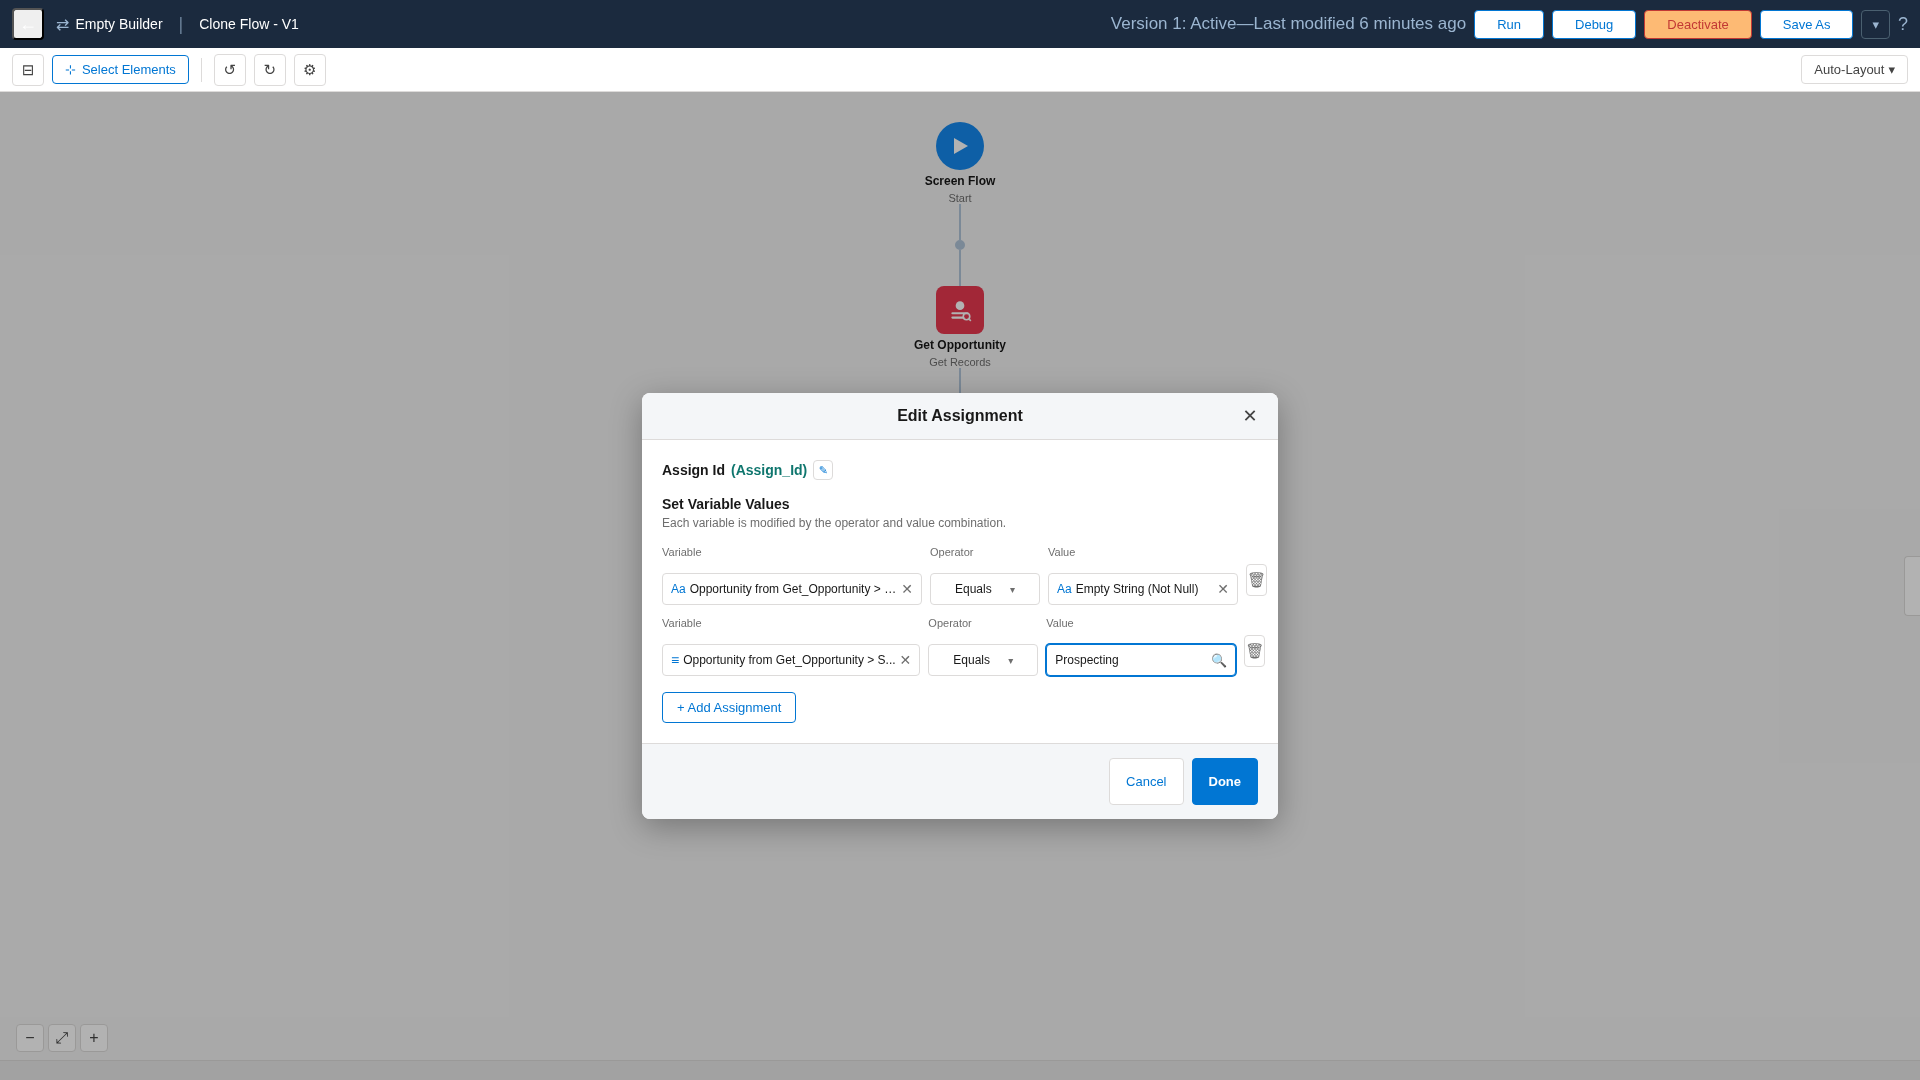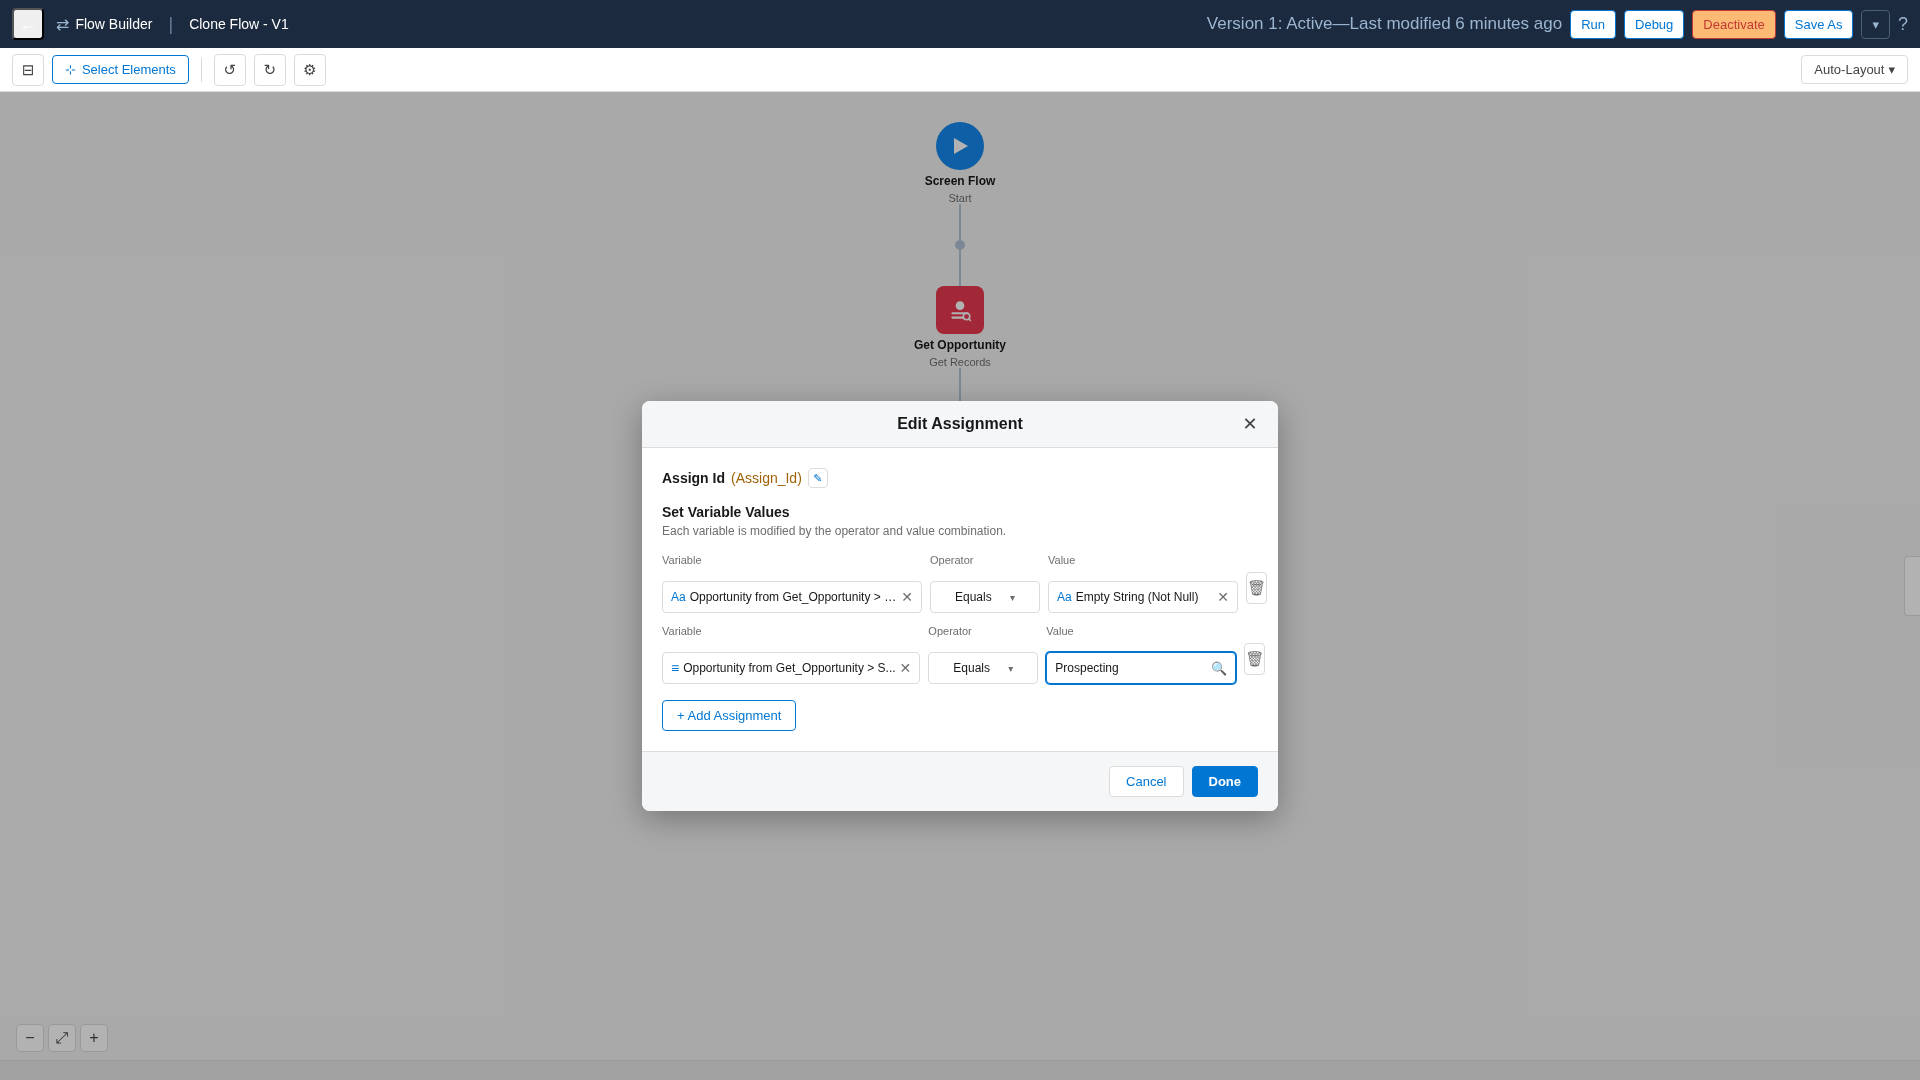--- a/index.html
+++ b/index.html
@@ -60,21 +60,21 @@
     .nav-version-info {
       color: #9bb5d0;
       font-size: 17px;
     }
     .nav-right-buttons {
       display: flex;
       align-items: center;
       gap: 8px;
     }
     .btn {
-      padding: 6px 10px;
+      padding: 6px 22px;
       border-radius: 4px;
       border: 1px solid transparent;
       cursor: pointer;
       font-size: 13px;
       font-weight: 500;
     }
     .btn-run {
       background: #fff;
       color: #0176d3;
       border-color: #0176d3;
@@ -305,22 +305,22 @@
     .assign-id-label {
       font-size: 14px;
       font-weight: 600;
       color: #181818;
       margin-bottom: 16px;
       display: flex;
       align-items: center;
       gap: 6px;
     }
     .assign-id-label .id-tag {
-      color: #a16207;
-      font-weight: 400;
+      color: #0f766e;
+      font-weight: 700;
     }
     .edit-icon {
       width: 20px;
       height: 20px;
       border-radius: 4px;
       background: transparent;
       border: 1px solid #dddbda;
       cursor: pointer;
       display: inline-flex;
       align-items: center;
@@ -495,21 +495,21 @@
       border: 1px solid #dddbda;
       padding: 7px 16px;
       border-radius: 4px;
       cursor: pointer;
       font-size: 13px;
     }
     .btn-done {
       background: #0176d3;
       color: #fff;
       border: 1px solid #0176d3;
-      padding: 7px 16px;
+      padding: 15px 16px;
       border-radius: 4px;
       cursor: pointer;
       font-size: 13px;
       font-weight: 600;
     }
 
     
     .status-bar {
       position: absolute;
       bottom: 0;
@@ -560,21 +560,21 @@
   </style>
 </head>
 <body>
 
 <div class="top-nav">
   <button class="nav-back-btn">
     <span>←</span>
   </button>
   <div class="nav-flow-builder">
     <span class="flow-icon">⇄</span>
-    <span>Flow Builder</span>
+    <span>Empty Builder</span>
   </div>
   <span class="nav-separator">|</span>
   <span class="nav-clone-flow">Clone Flow - V1</span>
   <div class="nav-spacer"></div>
   <div class="nav-right-buttons">
     <span class="nav-version-info">Version 1: Active—Last modified 6 minutes ago</span>
     <button class="btn btn-run">Run</button>
     <button class="btn btn-debug">Debug</button>
     <button class="btn btn-deactivate">Deactivate</button>
     <button class="btn btn-save-as">Save As</button>

